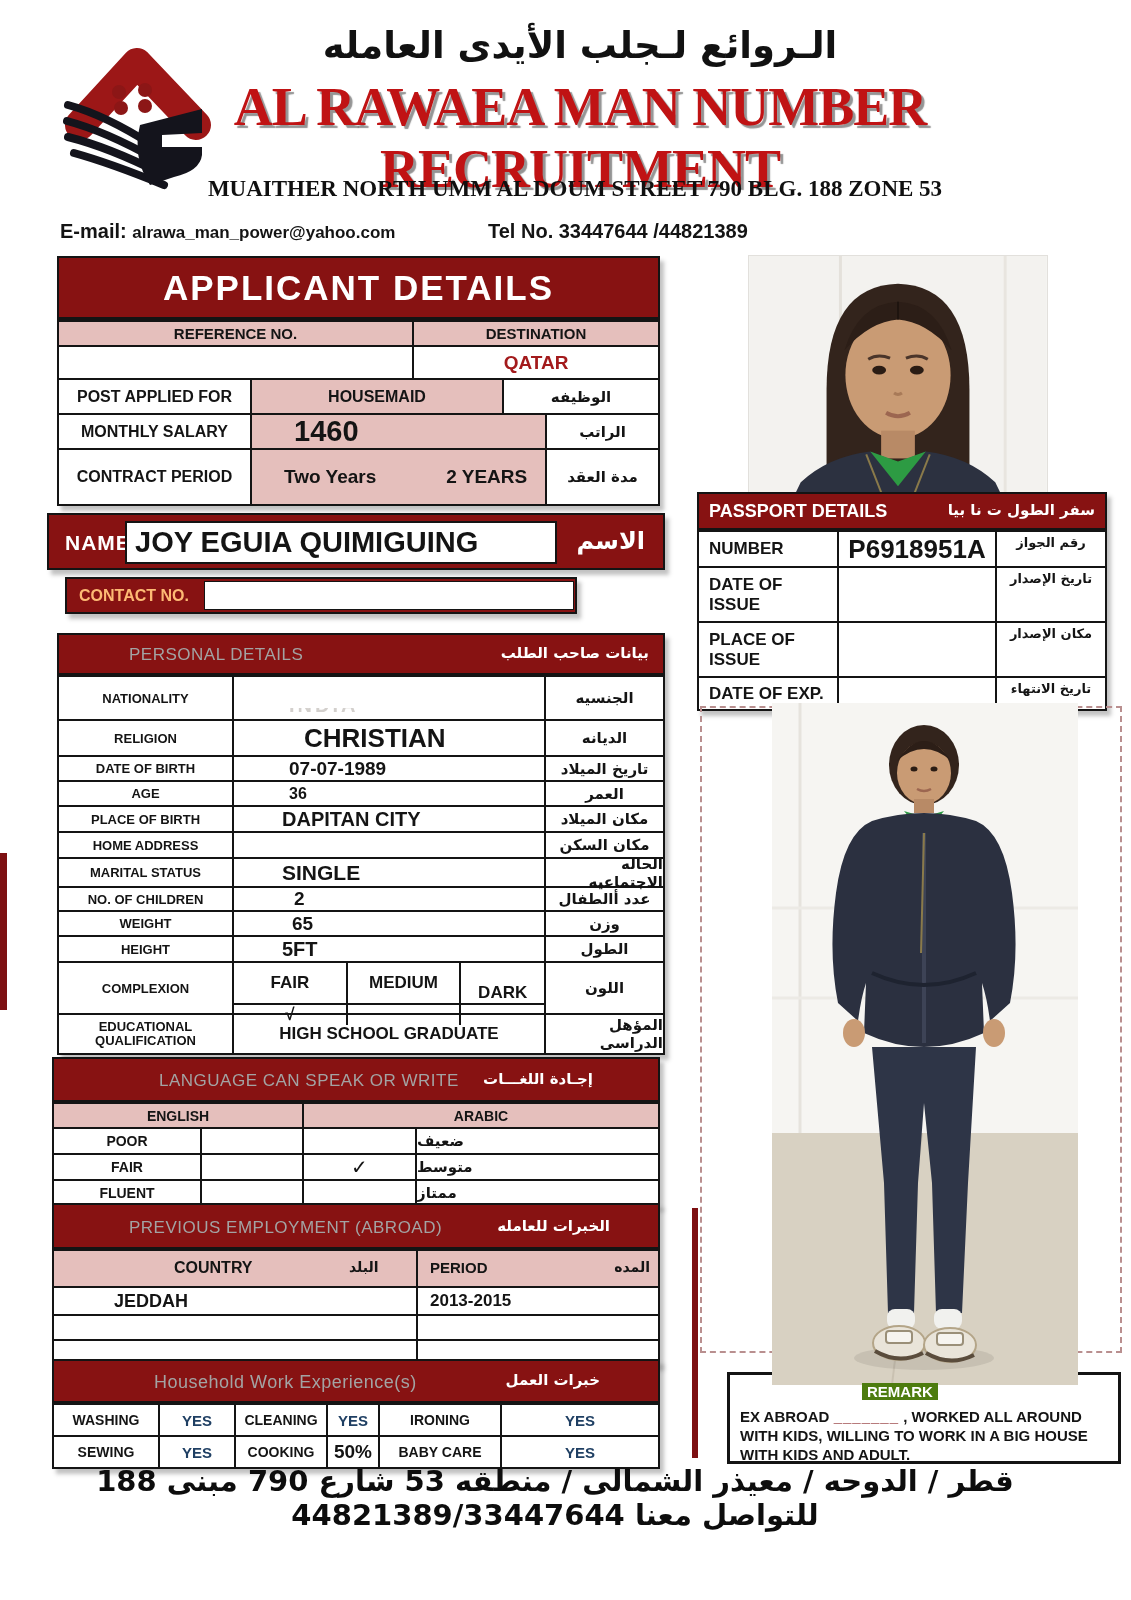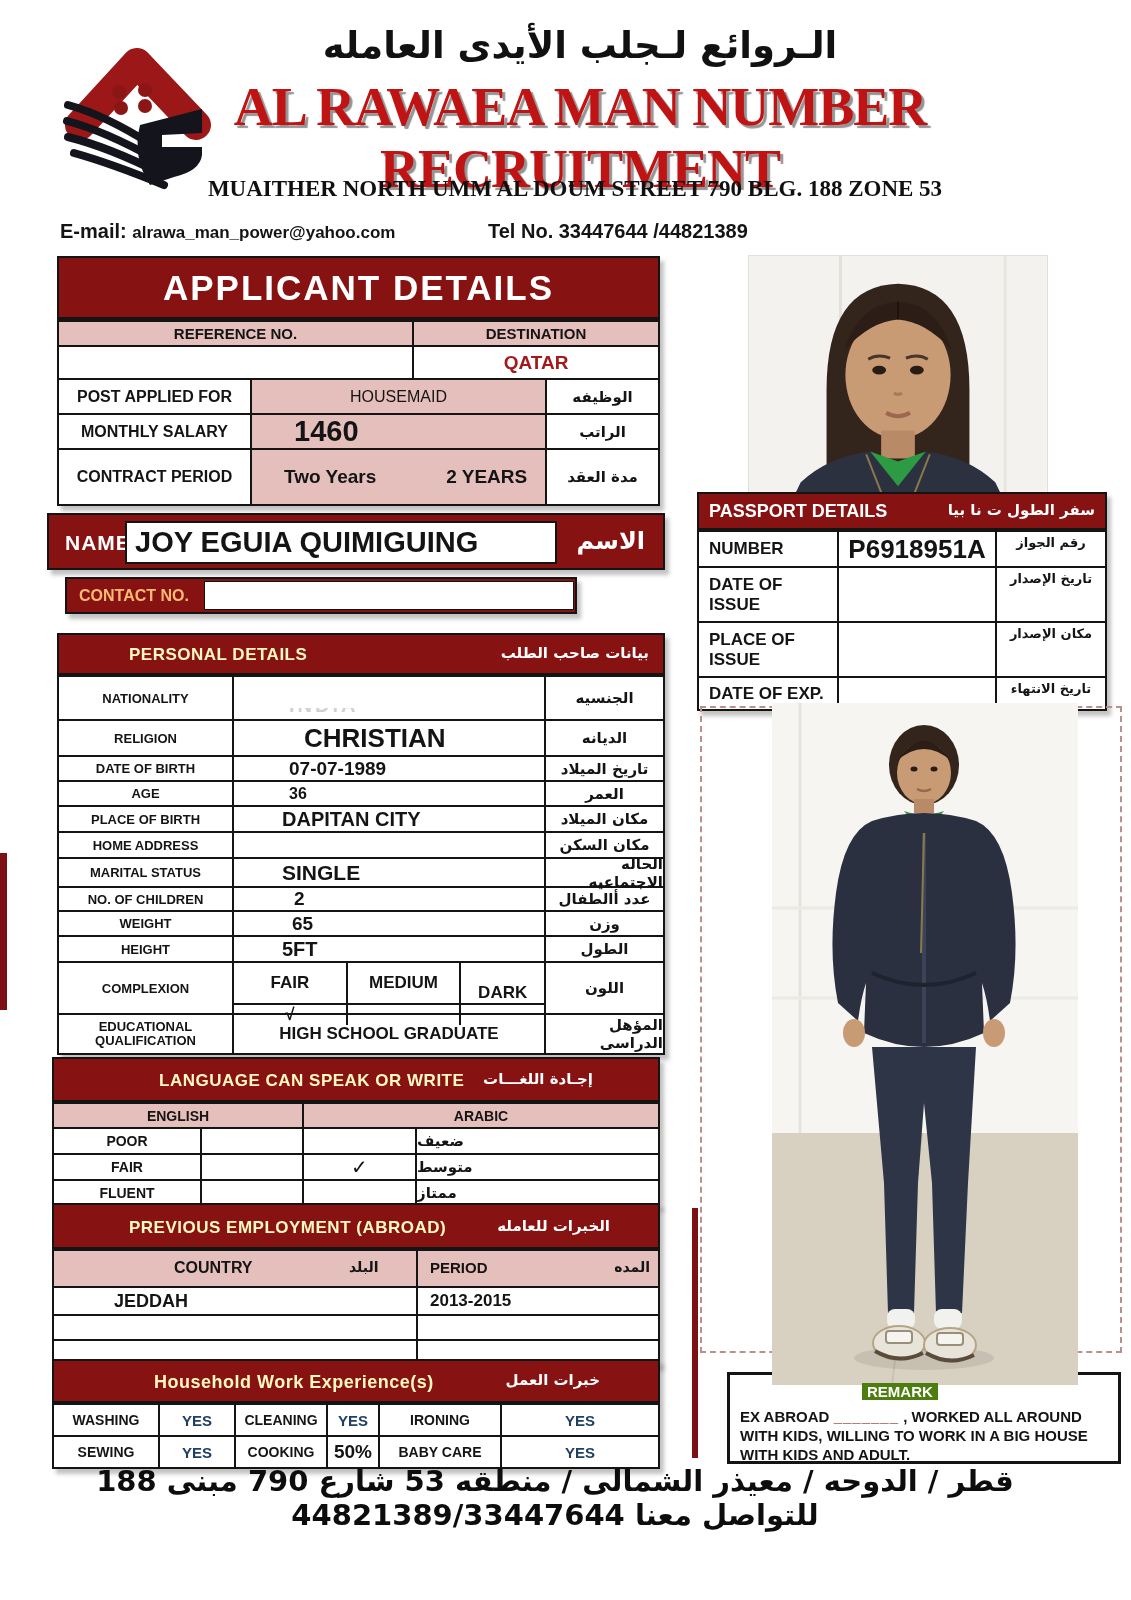--- a/index.html
+++ b/index.html
@@ -52,21 +52,21 @@
   .pass-head { height:36px; position:relative; border-bottom:2px solid #141414; }
   .pass-head .en { position:absolute; left:10px; top:7px; font-size:18px; font-weight:bold; }
   .pass-head .a  { position:absolute; right:10px; top:7px; font-size:15px; font-weight:bold; }
   .pass-box .plab { width:140px; padding-left:10px; font-weight:bold; font-size:17px; }
   .pass-box .pval { width:158px; justify-content:center; font-weight:bold; font-size:26px; }
   .pass-box .parc { flex:1; font-size:13px; font-weight:bold; justify-content:center; align-items:flex-start; padding-top:3px; }
 
   
   .pers-box { left:57px; top:633px; width:608px; }
   .sec-head { height:40px; position:relative; border-bottom:2px solid #141414; }
-  .sec-head .en { position:absolute; color:#fef9c3; font-weight:bold; font-size:17px; letter-spacing:.5px; top:10px; }
+  .sec-head .en { position:absolute; color:#a3a3a3; font-weight:normal; font-size:17px; letter-spacing:.5px; top:10px; }
   .sec-head .a  { position:absolute; color:#fff; font-weight:bold; font-size:15px; top:9px; }
   .pers-box .lab { width:175px; font-size:13px; }
   .pers-box .vcell { width:312px; }
   .pers-box .arc { flex:1; }
   .erased { height:11px; overflow:hidden; margin-left:55px; opacity:.5; }
   .erased span { display:block; margin-top:-14px; color:#a9a29c; font-weight:bold; font-size:20px; letter-spacing:3px; }
   .cx-grid { width:312px; display:flex; flex-direction:column; border-right:2px solid #141414; }
   .cx-row { display:flex; flex:1; }
   .cx-row + .cx-row { border-top:2px solid #141414; }
   .cx-cell { flex:1; display:flex; align-items:center; justify-content:center; font-weight:bold; font-size:17px; border-right:2px solid #141414; }
@@ -140,21 +140,21 @@
   <div class="trow r1">
     <div class="cell pink" style="width:355px;">REFERENCE NO.</div>
     <div class="cell pink" style="flex:1;">DESTINATION</div>
   </div>
   <div class="trow r2">
     <div class="cell" style="width:355px;"></div>
     <div class="cell qatar" style="flex:1;">QATAR</div>
   </div>
   <div class="trow r3">
     <div class="cell lab" style="width:193px;font-size:16px;">POST APPLIED FOR</div>
-    <div class="cell pink" style="width:295px;justify-content:center;font-weight:normal;font-size:16px;">HOUSEMAID</div>
+    <div class="cell pink" style="width:252px;justify-content:center;font-weight:bold;font-size:16px;">HOUSEMAID</div>
     <div class="cell arc ar" style="flex:1;">الوظيفه</div>
   </div>
   <div class="trow r4">
     <div class="cell lab" style="width:193px;font-size:16px;">MONTHLY SALARY</div>
     <div class="cell pink" style="width:295px;padding-left:42px;font-weight:bold;font-size:29px;">1460</div>
     <div class="cell arc ar" style="flex:1;">الراتب</div>
   </div>
   <div class="trow r5">
     <div class="cell lab" style="width:193px;font-size:16px;">CONTRACT PERIOD</div>
     <div class="cell pink" style="width:295px;padding-left:32px;font-weight:bold;font-size:19px;gap:70px;">

